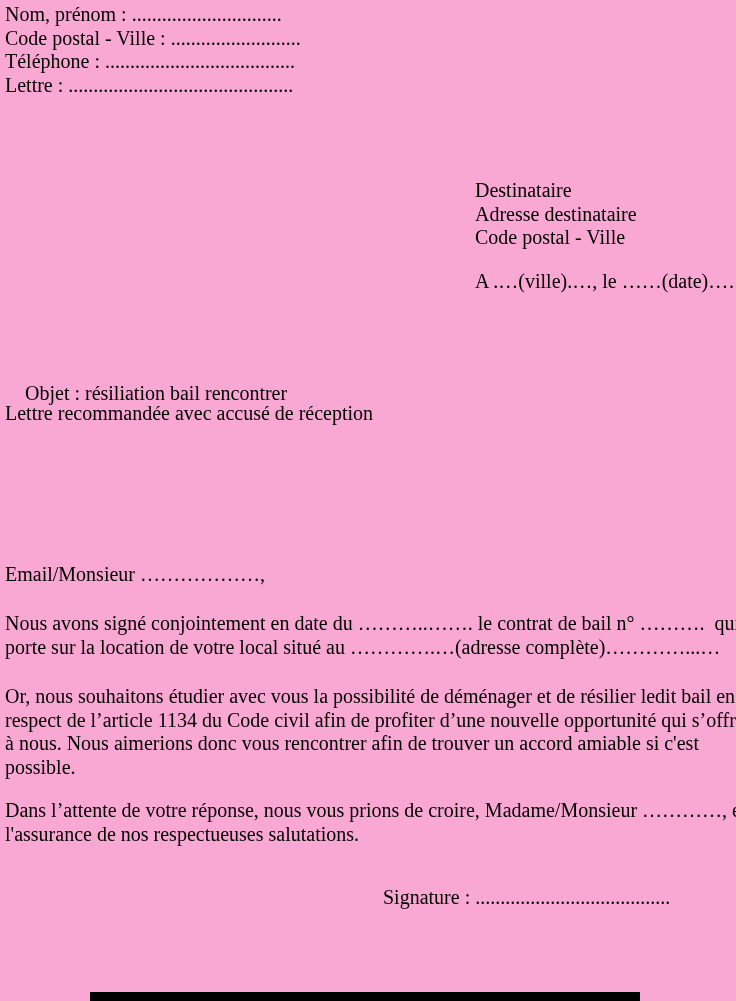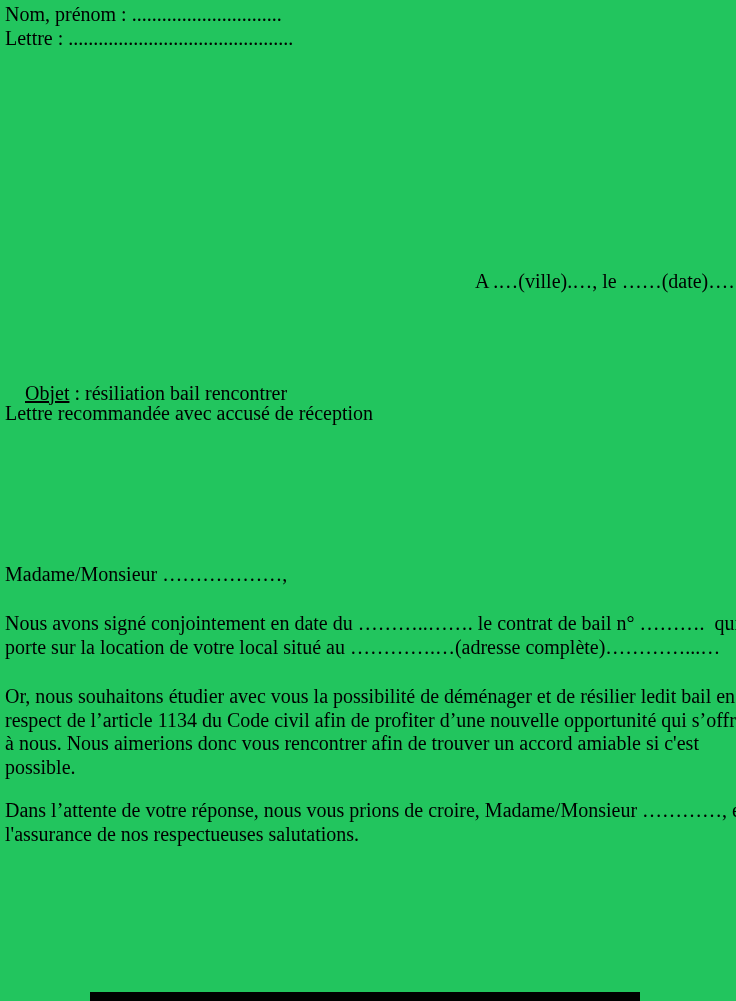--- a/index.html
+++ b/index.html
@@ -4,79 +4,86 @@
 <style>
   html, body {
     margin: 0;
     padding: 0;
     background: #ffffff;
   }
   .page {
     position: relative;
     width: 736px;
     height: 1001px;
-    background: #22c55e;
+    background: #f9a8d4;
     overflow: hidden;
     font-family: "Liberation Serif", "DejaVu Serif", serif;
     font-size: 20px;
     line-height: 23.5px;
     color: #000000;
   }
   .block {
     position: absolute;
   }
   .line {
     white-space: pre;
   }
   .underline {
-    text-decoration: underline;
   }
   .bottom-bar {
     position: absolute;
     left: 90px;
     top: 992px;
     width: 550px;
     height: 9px;
     background: #000000;
   }
 </style>
 </head>
 <body>
 
 <div class="page">
 
   <div class="block" style="left:5px; top:3px;">
     <div class="line">Nom, prénom : ..............................</div>
+    <div class="line">Code postal - Ville : ..........................</div>
+    <div class="line">Téléphone : ......................................</div>
     <div class="line">Lettre : .............................................</div>
   </div>
 
+  <div class="block" style="left:475px; top:179px;">
+    <div class="line">Destinataire</div>
+    <div class="line">Adresse destinataire</div>
+    <div class="line">Code postal - Ville</div>
+  </div>
 
   <div class="block line" style="left:475px; top:270px;">A .…(ville).…, le ……(date)……</div>
 
   <div class="block line" style="left:5px; top:358px;">
     <span class="underline">Objet</span><span> : résiliation bail rencontrer</span>
   </div>
 
   <div class="block line" style="left:5px; top:402px;">Lettre recommandée avec accusé de réception</div>
 
-  <div class="block line" style="left:5px; top:563px;">Madame/Monsieur ………………,</div>
+  <div class="block line" style="left:5px; top:563px;">Email/Monsieur ………………,</div>
 
   <div class="block" style="left:5px; top:612px;">
     <div class="line">Nous avons signé conjointement en date du ………..……. le contrat de bail n° ……….&nbsp; qui</div>
     <div class="line">porte sur la location de votre local situé au ………….…(adresse complète)…………...…</div>
   </div>
 
   <div class="block" style="left:5px; top:685px;">
     <div class="line">Or, nous souhaitons étudier avec vous la possibilité de déménager et de résilier ledit bail en</div>
     <div class="line">respect de l’article 1134 du Code civil afin de profiter d’une nouvelle opportunité qui s’offre</div>
     <div class="line">à nous. Nous aimerions donc vous rencontrer afin de trouver un accord amiable si c'est</div>
     <div class="line">possible.</div>
   </div>
 
   <div class="block" style="left:5px; top:799px;">
     <div class="line">Dans l’attente de votre réponse, nous vous prions de croire, Madame/Monsieur …………, en</div>
     <div class="line">l'assurance de nos respectueuses salutations.</div>
   </div>
 
+  <div class="block line" style="left:383px; top:886px;">Signature : .......................................</div>
 
   <div class="bottom-bar"></div>
 
 </div>
 
 </body></html>

